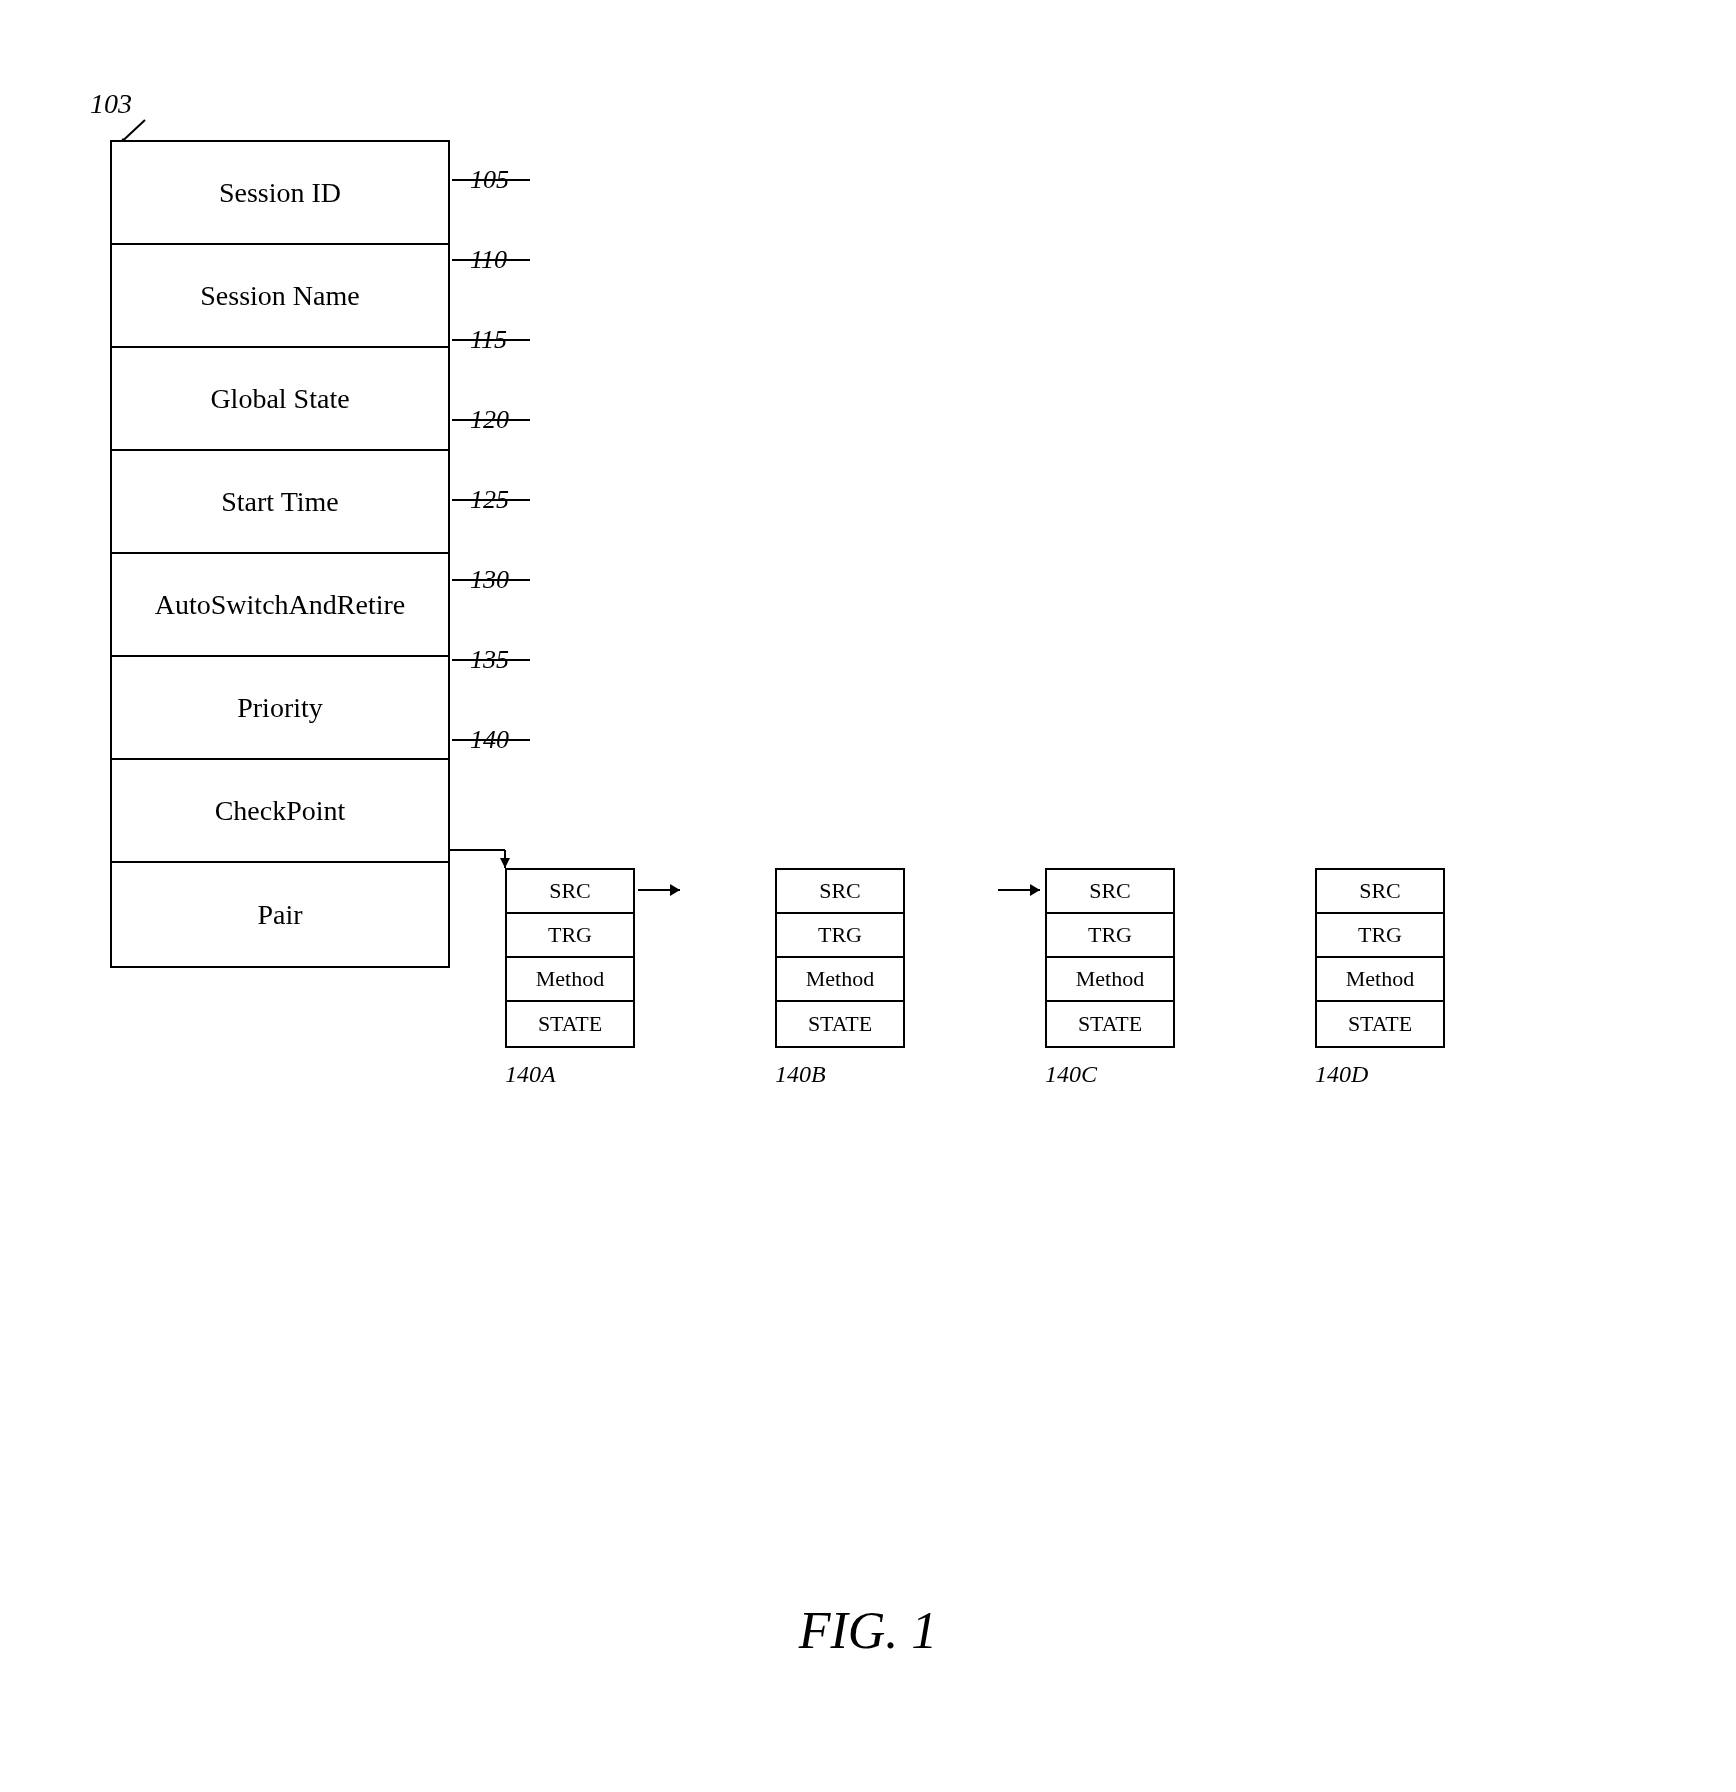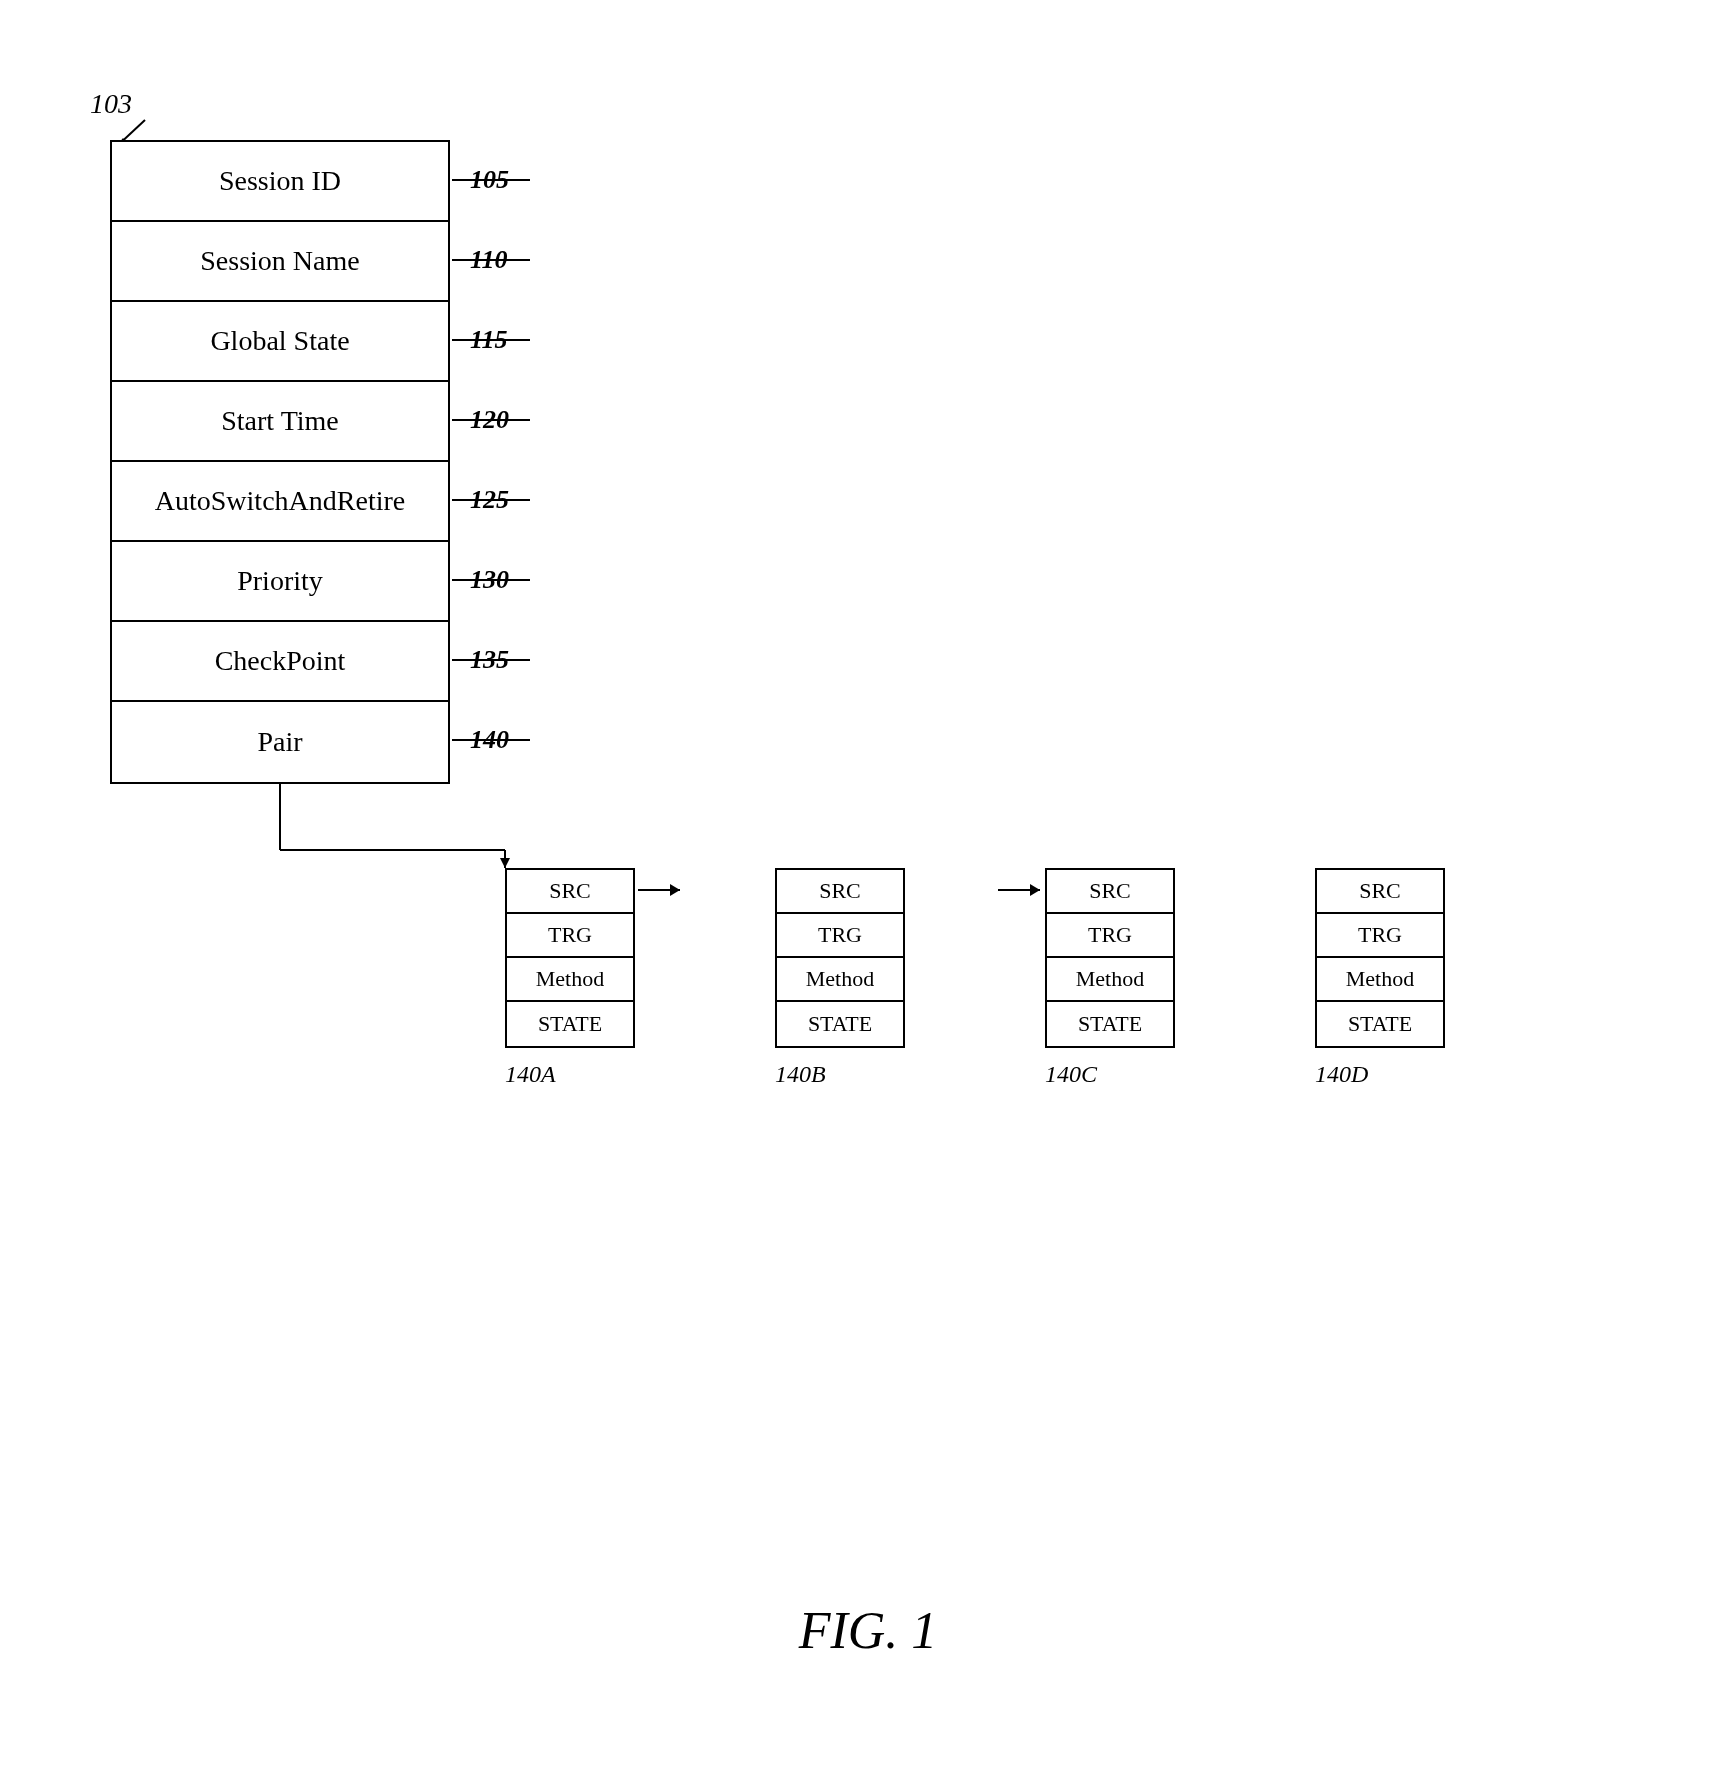--- a/index.html
+++ b/index.html
@@ -25,21 +25,21 @@
       position: absolute;
       top: 80px;
       left: 50px;
       width: 340px;
       border: 2px solid #000;
       border-collapse: collapse;
     }
 
     .session-table .row {
       border-bottom: 2px solid #000;
-      height: 80px;
+      height: 103px;
       display: flex;
       align-items: center;
       justify-content: center;
       font-size: 28px;
       background: #fff;
     }
 
     .session-table .row:last-child {
       border-bottom: none;
     }
@@ -59,21 +59,20 @@
       top: 80px;
       left: 410px;
     }
 
     .ref-label {
       height: 80px;
       display: flex;
       align-items: center;
       font-size: 26px;
       font-style: italic;
-      font-weight: bold;
     }
 
     .pair-node {
       display: flex;
       flex-direction: column;
       border: 2px solid #000;
       width: 130px;
       margin-right: 50px;
       position: relative;
     }

